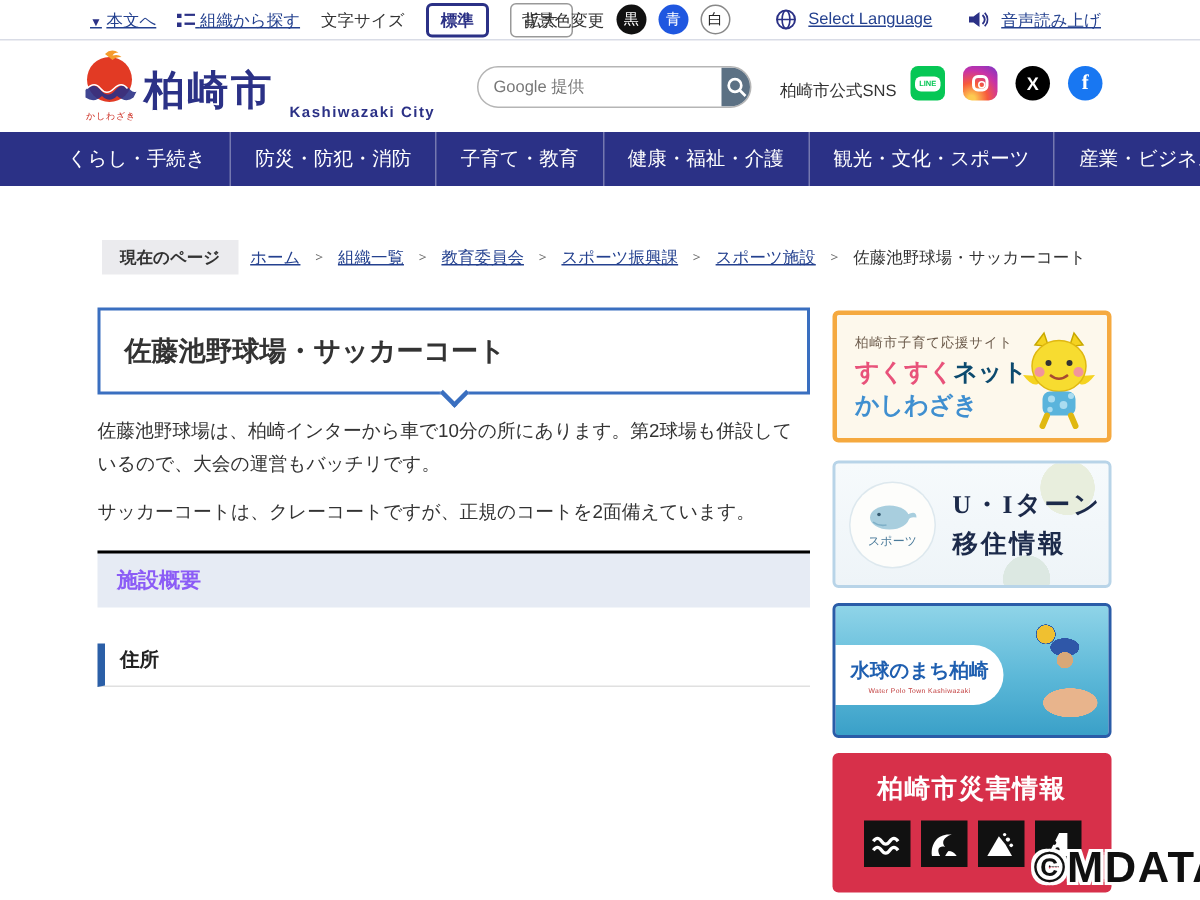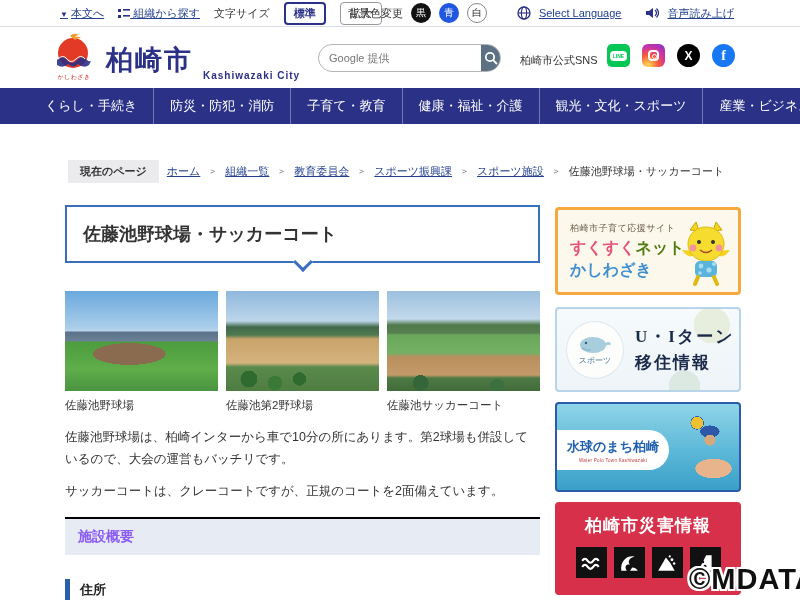--- a/index.html
+++ b/index.html
@@ -26,21 +26,21 @@
   .cbtn.blue  { background:#1f57e0; color:#fff; }
   .cbtn.white { background:#fff; color:#222; border:1px solid #888; }
   .mini-icon { display:inline-block; vertical-align:middle; }
 
   
   .header { position:absolute; top:28px; left:0; width:800px; height:60px; background:#fff; }
   .logo-wrap { position:absolute; left:52px; top:4px; display:flex; align-items:flex-start; }
   .logo-mark { width:44px; height:50px; position:relative; }
   .logo-caption { position:absolute; bottom:0; left:0; width:44px; text-align:center;
     font-size:6px; color:#cc2a1e; letter-spacing:0.5px; }
-  .city-jp { font-size:27px; font-weight:bold; color:#2b3186; margin-left:10px; margin-top:10px; letter-spacing:2px; }
+  .city-jp { font-size:27px; font-weight:bold; color:#2b3186; margin-top:10px; letter-spacing:2px; }
   .city-en { font-size:10px; font-weight:bold; color:#2b3186; margin-left:10px; margin-top:38px; letter-spacing:1px; }
   .search { position:absolute; left:318px; top:16px; width:183px; height:28px;
     border:1px solid #b5b5b5; border-radius:14px; background:#fff; display:flex; overflow:hidden; }
   .search input { flex:1; border:none; outline:none; font-size:11px; padding:0 10px; color:#444; background:transparent; }
   .search input::placeholder { color:#777; }
   .search-btn { width:38px; background:#5c7184; border:none; cursor:pointer; display:flex; align-items:center; justify-content:center; }
   .sns-label { position:absolute; left:520px; top:25px; font-size:11px; color:#333; }
   .sns-icons { position:absolute; left:607px; top:16px; display:flex; gap:12px; }
   .sns { width:23px; height:23px; display:flex; align-items:center; justify-content:center; cursor:pointer; }
   .sns.line { background:#06c755; border-radius:5px; }
@@ -98,21 +98,21 @@
   .addr-label { margin-top:24px; border-left:5px solid #2b5fa7; border-bottom:1px solid #e0e0e0;
     padding:2px 0 8px 10px; font-size:13px; font-weight:bold; color:#222; }
 
   
   .sidebar { position:absolute; left:555px; top:207px; width:186px; }
   .banner { width:186px; border-radius:4px; position:relative; overflow:hidden; cursor:pointer; }
 
   .b1 { height:88px; border:3px solid #f5a93f; background:#fdf8ec; margin-bottom:12px; padding:12px 0 0 12px; }
   .b1 .l1 { font-size:9px; color:#6b5a4a; letter-spacing:0.5px; }
   .b1 .l2 { font-size:16px; font-weight:bold; margin-top:3px; }
-  .b1 .l2 .pk { color:#e8527a; } .b1 .l2 .gr { color:#4d7c0f; }
+  .b1 .l2 .pk { color:#e8527a; } .b1 .l2 .gr { color:#0c4a6e; }
   .b1 .l3 { font-size:16px; font-weight:bold; color:#3f8fd0; margin-top:1px; }
   .b1 svg { position:absolute; right:4px; top:10px; }
 
   .b2 { height:85px; border:2px solid #b8d4e8; margin-bottom:10px;
     background: radial-gradient(circle 30px at 85% 20%, #e8eedd 0 60%, rgba(0,0,0,0) 61%),
                 radial-gradient(circle 26px at 70% 95%, #dce8e2 0 60%, rgba(0,0,0,0) 61%),
                 linear-gradient(180deg,#f6fafc,#eef4f8); display:flex; align-items:center; }
   .b2 .whale-badge { width:56px; height:56px; background:#fdfdfb; border-radius:50%; margin-left:10px;
     display:flex; flex-direction:column; align-items:center; justify-content:center; box-shadow:0 0 0 1px #dde8ee; }
   .b2 .whale-badge .kujira { font-size:8px; color:#4a7a9a; }
@@ -245,34 +245,20 @@
   <span class="bc-sep">＞</span>
   <span class="bc-current">佐藤池野球場・サッカーコート</span>
 </div>
 
 <div class="main">
   <div class="titlebox">
     <h1>佐藤池野球場・サッカーコート</h1>
     <div class="title-arrow"></div>
   </div>
 
-  <div class="photos">
-    <div class="figure">
-      <div class="photo p1"></div>
-      <div class="caption">佐藤池野球場</div>
-    </div>
-    <div class="figure">
-      <div class="photo p2"></div>
-      <div class="caption">佐藤池第2野球場</div>
-    </div>
-    <div class="figure">
-      <div class="photo p3"></div>
-      <div class="caption">佐藤池サッカーコート</div>
-    </div>
-  </div>
 
   <div class="paras">
     <p>佐藤池野球場は、柏崎インターから車で10分の所にあります。第2球場も併設しているので、大会の運営もバッチリです。</p>
     <p>サッカーコートは、クレーコートですが、正規のコートを2面備えています。</p>
   </div>
 
   <div class="section-bar">施設概要</div>
   <div class="addr-label">住所</div>
 
 </div>

